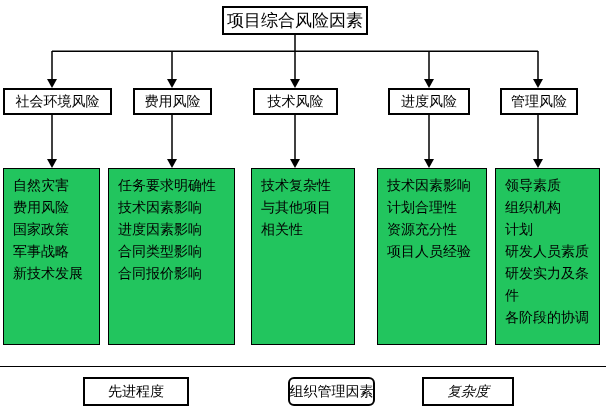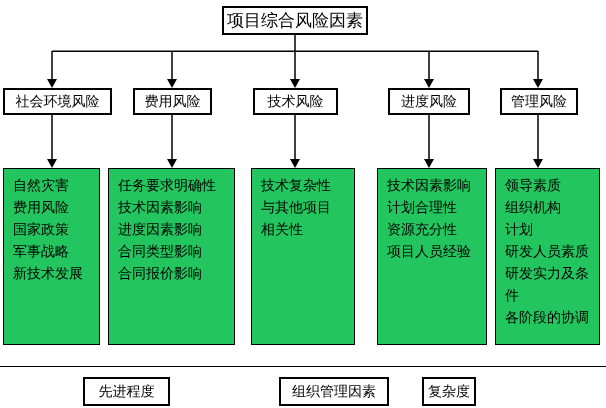--- a/index.html
+++ b/index.html
@@ -160,23 +160,23 @@
     <div class="factor-item">领导素质</div>
     <div class="factor-item">组织机构</div>
     <div class="factor-item">计划</div>
     <div class="factor-item">研发人员素质</div>
     <div class="factor-item">研发实力及条件</div>
     <div class="factor-item">各阶段的协调</div>
   </div>
 
   <div class="separator"></div>
 
-  <div class="box footer-box" style="left:83px;width:87px;">
+  <div class="box footer-box" style="left:83px;width:106px;">
     <span>先进程度</span>
   </div>
-  <div class="box footer-box" style="left:279px;width:110px;">
+  <div class="box footer-box" style="left:288px;width:87px;border-radius:6px;">
     <span>组织管理因素</span>
   </div>
-  <div class="box footer-box" style="left:422px;width:54px;">
+  <div class="box footer-box" style="left:422px;width:92px;font-style:italic;">
     <span>复杂度</span>
   </div>
 
 </div>
 
 </body></html>

